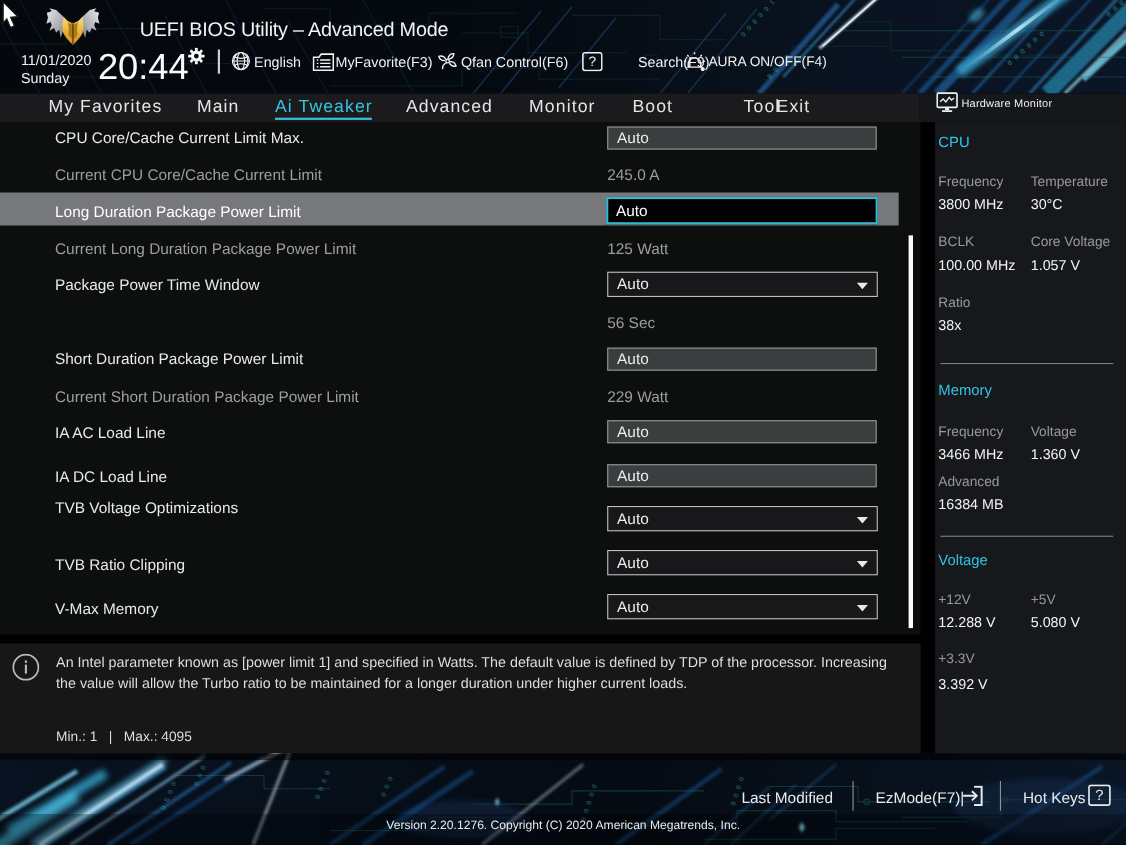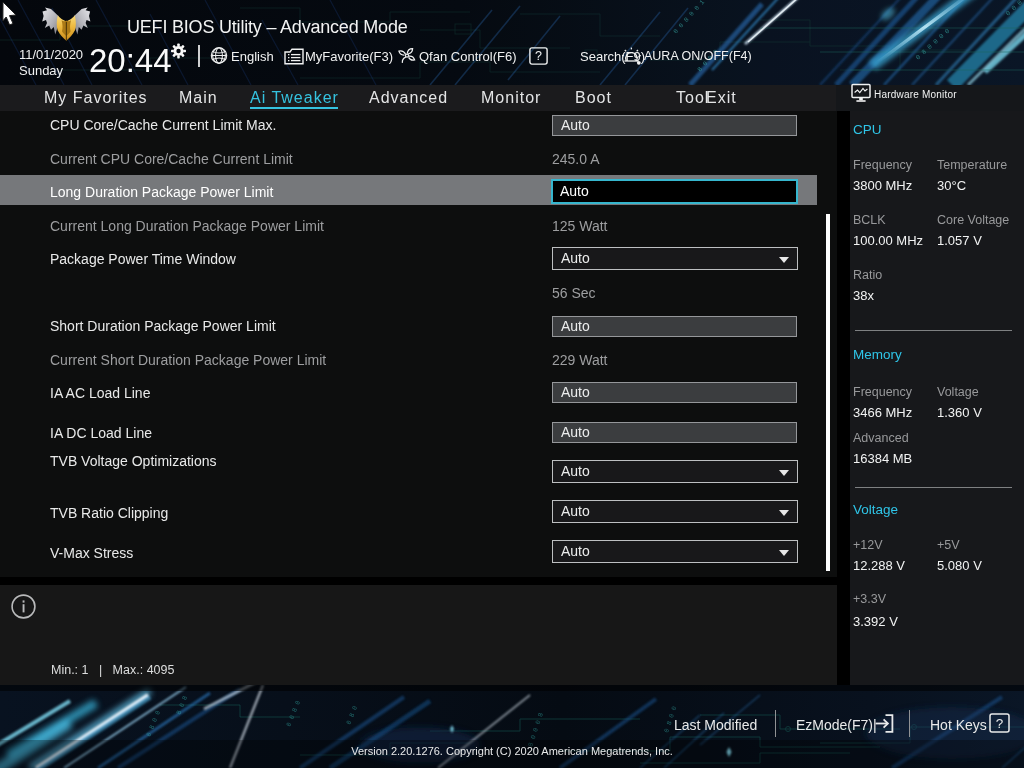--- a/index.html
+++ b/index.html
@@ -260,21 +260,21 @@
   <div class="row-label lg" style="top:349.5px;">Current Short Duration Package Power Limit</div>
   <div class="val" style="top:350px;">229 Watt</div>
   <div class="row-label lw" style="top:382.5px;">IA AC Load Line</div>
   <div class="inp" style="top:382px;">Auto</div>
   <div class="row-label lw" style="top:422.5px;">IA DC Load Line</div>
   <div class="inp" style="top:422px;">Auto</div>
   <div class="row-label lw" style="top:451px;">TVB Voltage Optimizations</div>
   <div class="dd" style="top:460px;">Auto<span class="tri"></span></div>
   <div class="row-label lw" style="top:502.5px;">TVB Ratio Clipping</div>
   <div class="dd" style="top:500px;">Auto<span class="tri"></span></div>
-  <div class="row-label lw" style="top:542.5px;">V-Max Stress</div>
+  <div class="row-label lw" style="top:542.5px;">V-Max Memory</div>
   <div class="dd" style="top:540px;">Auto<span class="tri"></span></div>
   <div class="abs" id="scrollbar"></div>
 
   <div class="ph" style="top:121px;">CPU</div>
   <div class="pl c1" style="top:157px;">Frequency</div>
   <div class="pl c2" style="top:157px;">Temperature</div>
   <div class="pv c1" style="top:177px;">3800 MHz</div>
   <div class="pv c2" style="top:177px;">30°C</div>
   <div class="pl c1" style="top:212px;">BCLK</div>
   <div class="pl c2" style="top:212px;">Core Voltage</div>
@@ -292,20 +292,21 @@
   <div class="pv c1" style="top:449.5px;">16384 MB</div>
   <div class="psep" style="top:487px;"></div>
   <div class="ph" style="top:501px;">Voltage</div>
   <div class="pl c1" style="top:537px;">+12V</div>
   <div class="pl c2" style="top:537px;">+5V</div>
   <div class="pv c1" style="top:557px;">12.288 V</div>
   <div class="pv c2" style="top:557px;">5.080 V</div>
   <div class="pl c1" style="top:590.5px;">+3.3V</div>
   <div class="pv c1" style="top:613px;">3.392 V</div>
 
+  <div id="helptext">An Intel parameter known as [power limit 1] and specified in Watts. The default value is defined by TDP of the processor. Increasing<br>the value will allow the Turbo ratio to be maintained for a longer duration under higher current loads.</div>
   <div id="minmax">Min.: 1&nbsp;&nbsp;&nbsp;|&nbsp;&nbsp;&nbsp;Max.: 4095</div>
 
   <div class="ft" style="left:674px;">Last Modified</div>
   <div class="fsep" style="left:775px;"></div>
   <div class="ft" style="left:796px;">EzMode(F7)|</div>
   <div class="fsep" style="left:909px;"></div>
   <div class="ft" style="left:930px;">Hot Keys</div>
   <div id="version">Version 2.20.1276. Copyright (C) 2020 American Megatrends, Inc.</div>
 
   <div id="title">UEFI BIOS Utility – Advanced Mode</div>

